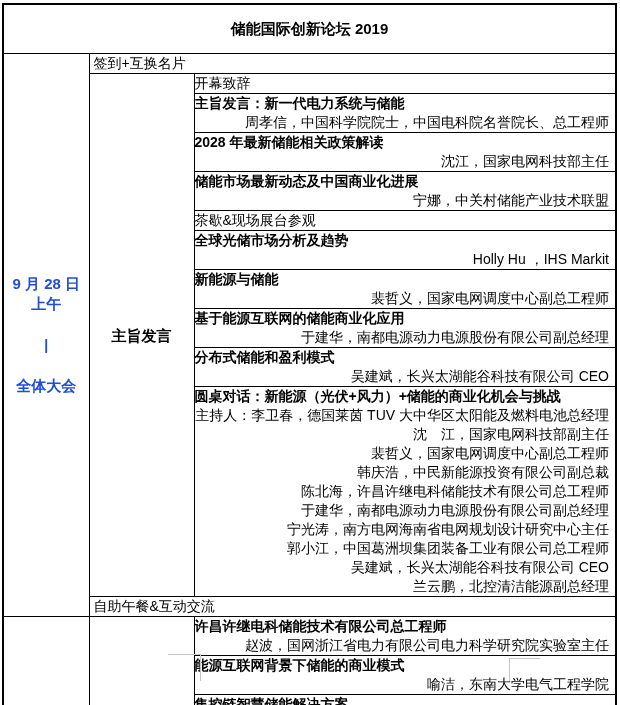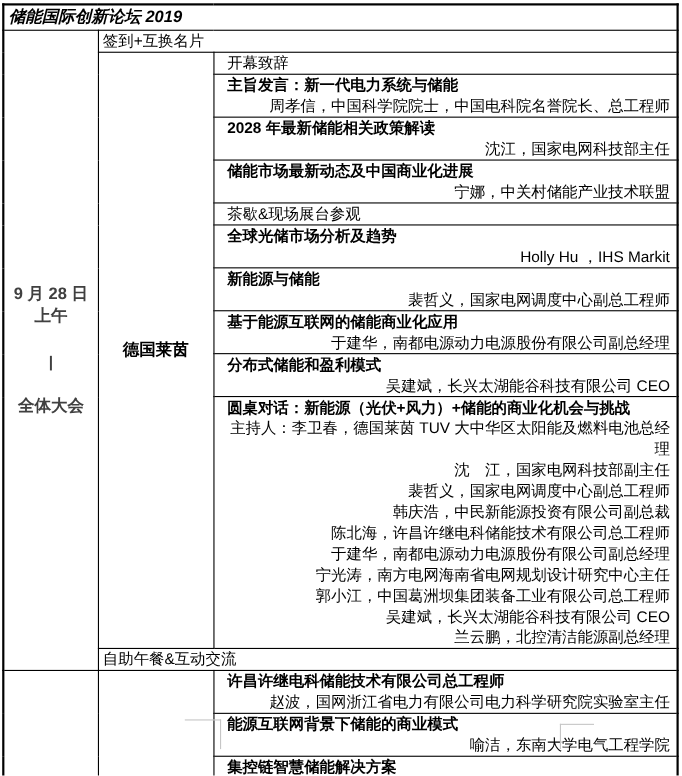--- a/index.html
+++ b/index.html
@@ -13,31 +13,31 @@
     border:2px solid #000;
   }
   td{
     border:1px solid #000;
     font-size:14px;line-height:19px;
     padding:0 4px;
     vertical-align:middle;
     word-break:break-all;
   }
   td.c-title{
-    text-align:left;font-weight:700;font-size:15px;line-height:20px;height:20px;padding:1px 4px;font-style:italic;
+    text-align:center;font-weight:700;font-size:15px;line-height:20px;height:20px;padding:14px 4px;
   }
   td.c-span{height:19px;}
   td.c-day{
-    color:#404040;font-weight:700;font-size:15px;text-align:center;line-height:20px;
+    color:#1d4ed8;font-weight:700;font-size:15px;text-align:center;line-height:20px;
   }
   td.c-day .sep{margin:21px 0;font-size:14px;}
   td.c-track{
     font-weight:700;font-size:15px;text-align:center;
   }
-  td.c-sess{padding:0 6px 0 12px;}
+  td.c-sess{padding:0 6px 0 0;}
   .st{font-weight:700;}
   .st.plain{font-weight:400;}
   .sp{font-weight:400;text-align:right;}
   .mark{position:absolute;z-index:5;}
   .mark-left{
     left:168px;top:654px;width:32px;height:26px;
     border-top:1px solid #c6c6c6;border-right:1px solid #c6c6c6;
   }
   .mark-right{
     left:509px;top:658px;width:30px;height:22px;
@@ -63,21 +63,21 @@
     <td class="c-day" rowspan="12">
       <div>9 月 28 日</div>
       <div>上午</div>
       <div class="sep">|</div>
       <div>全体大会</div>
     </td>
     <td colspan="2" class="c-span">签到+互换名片</td>
   </tr>
 
   <tr>
-    <td class="c-track" rowspan="10">德国莱茵</td>
+    <td class="c-track" rowspan="10">主旨发言</td>
     <td class="c-sess">
       <div class="st plain">开幕致辞</div>
     </td>
   </tr>
 
   <tr>
     <td class="c-sess">
       <div class="st">主旨发言：新一代电力系统与储能</div>
       <div class="sp">周孝信，中国科学院院士，中国电科院名誉院长、总工程师</div>
     </td>

